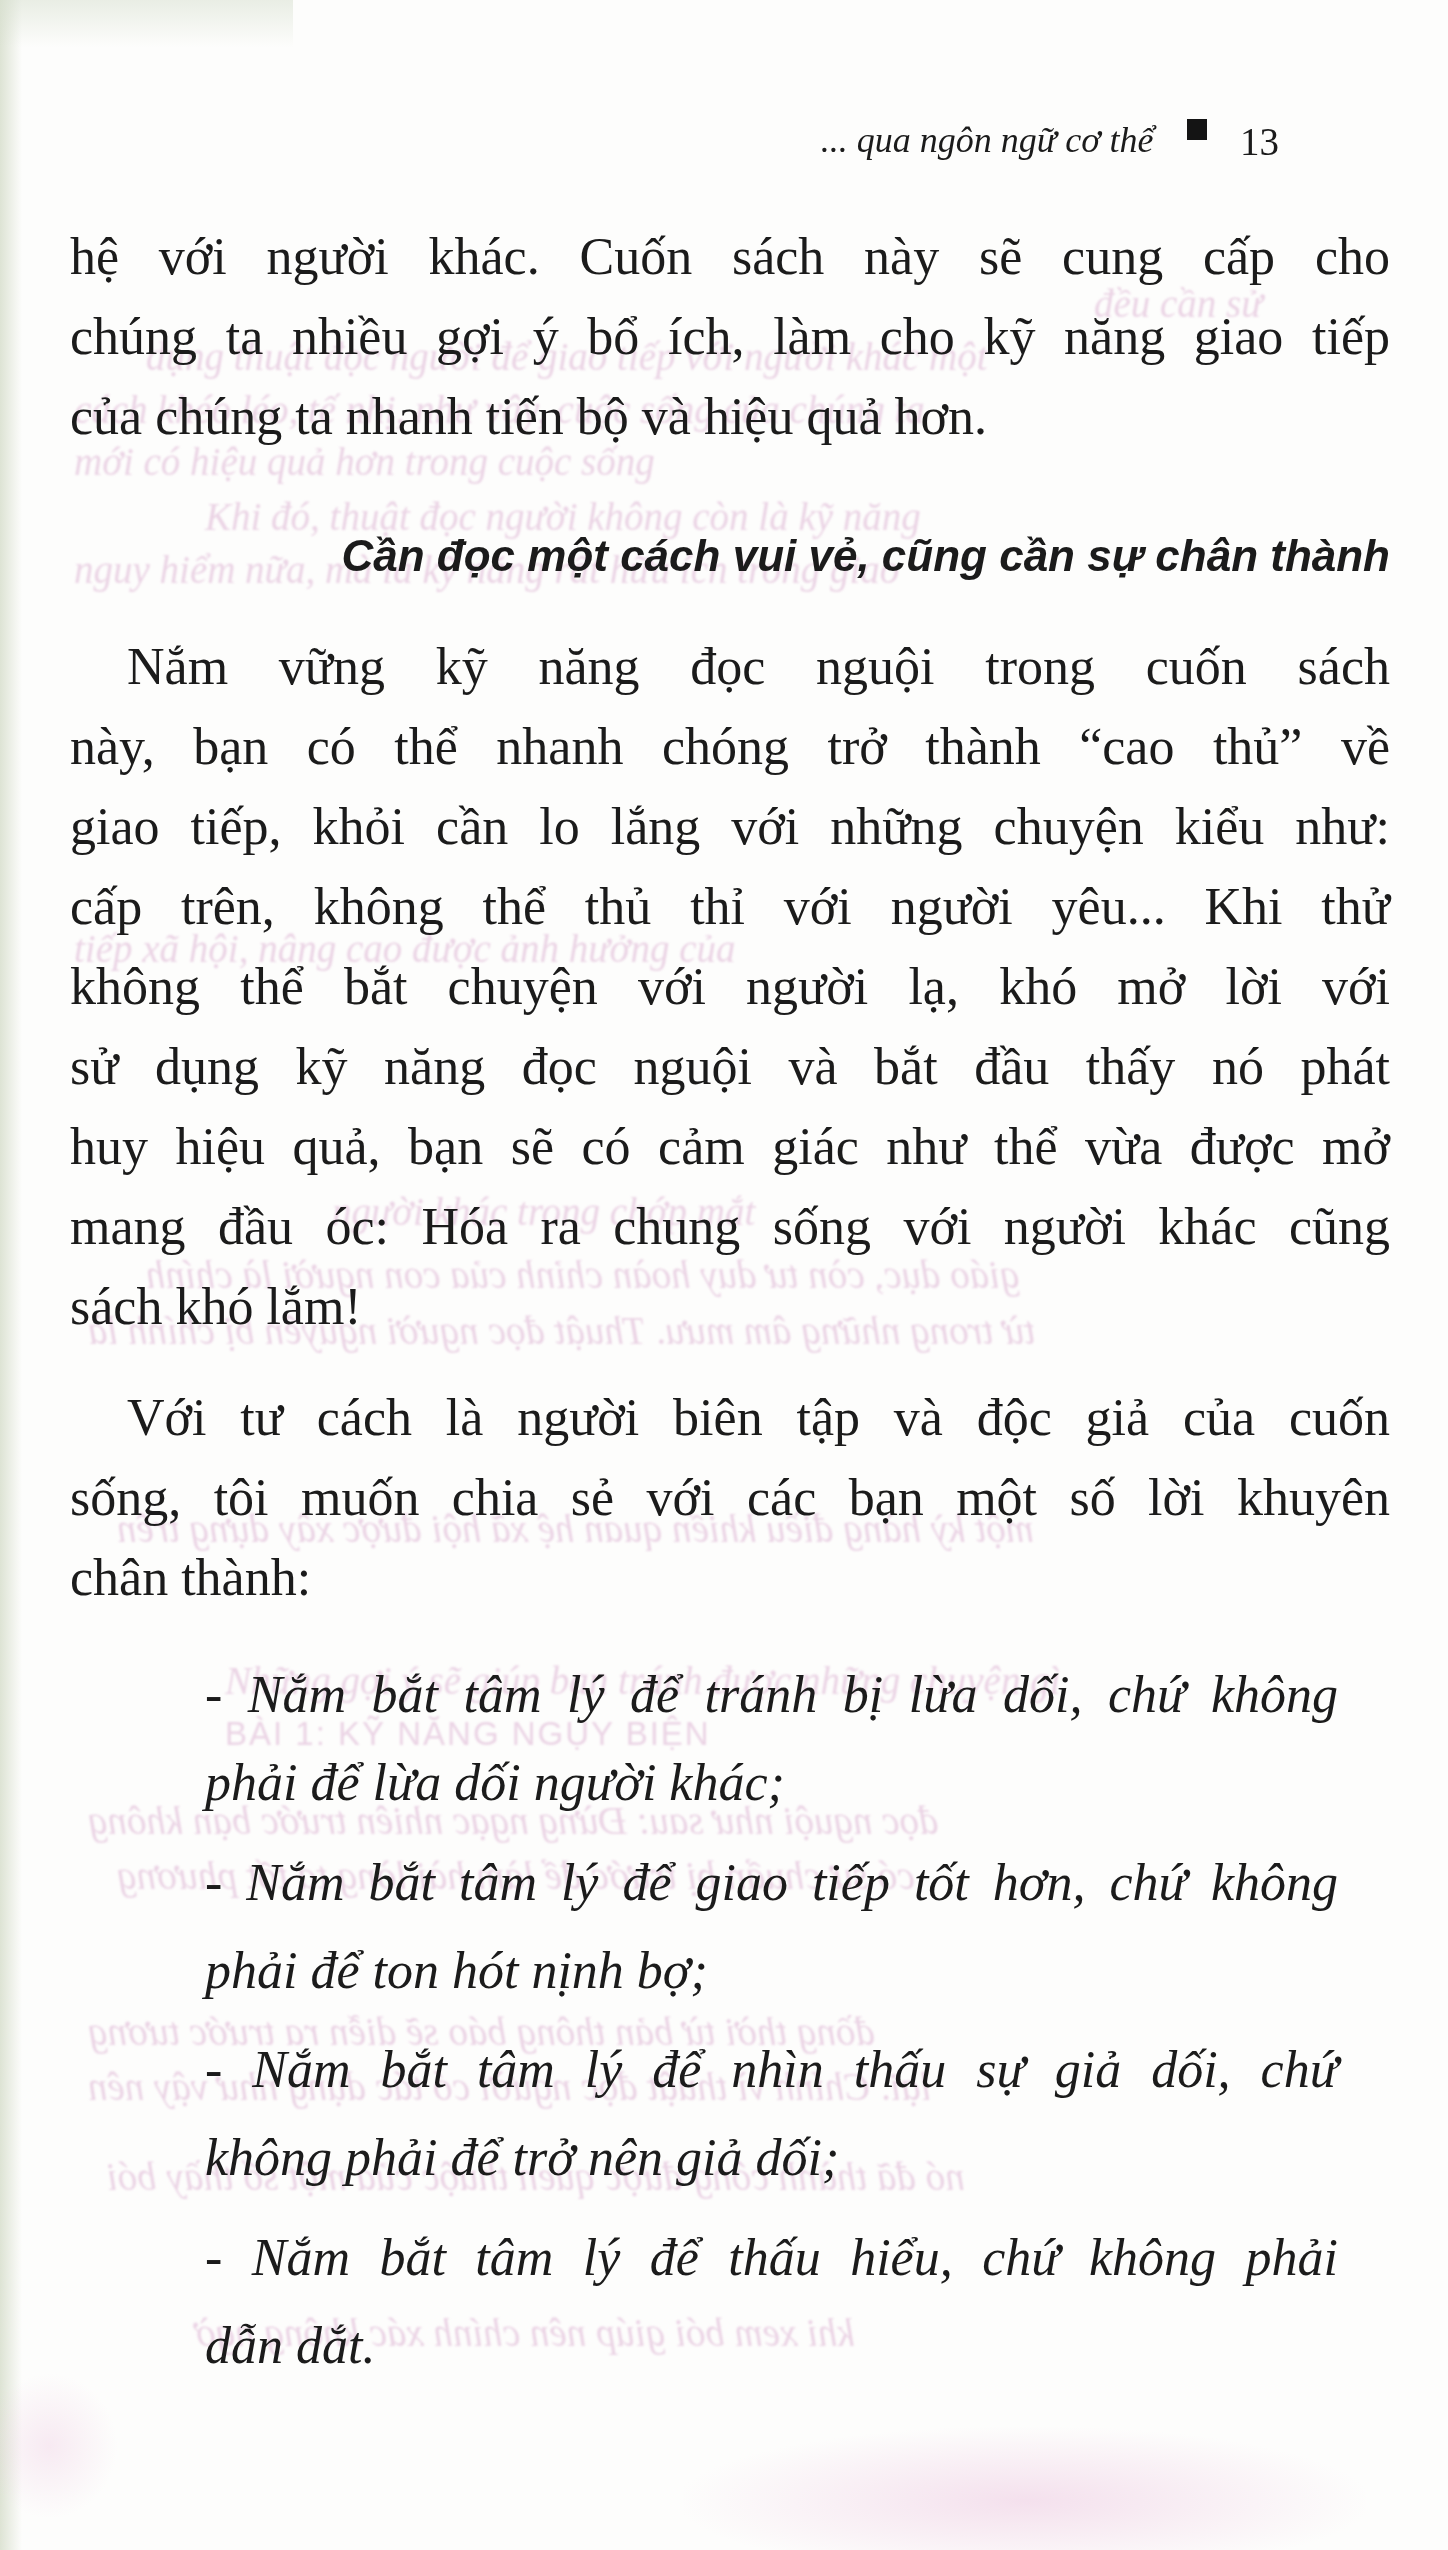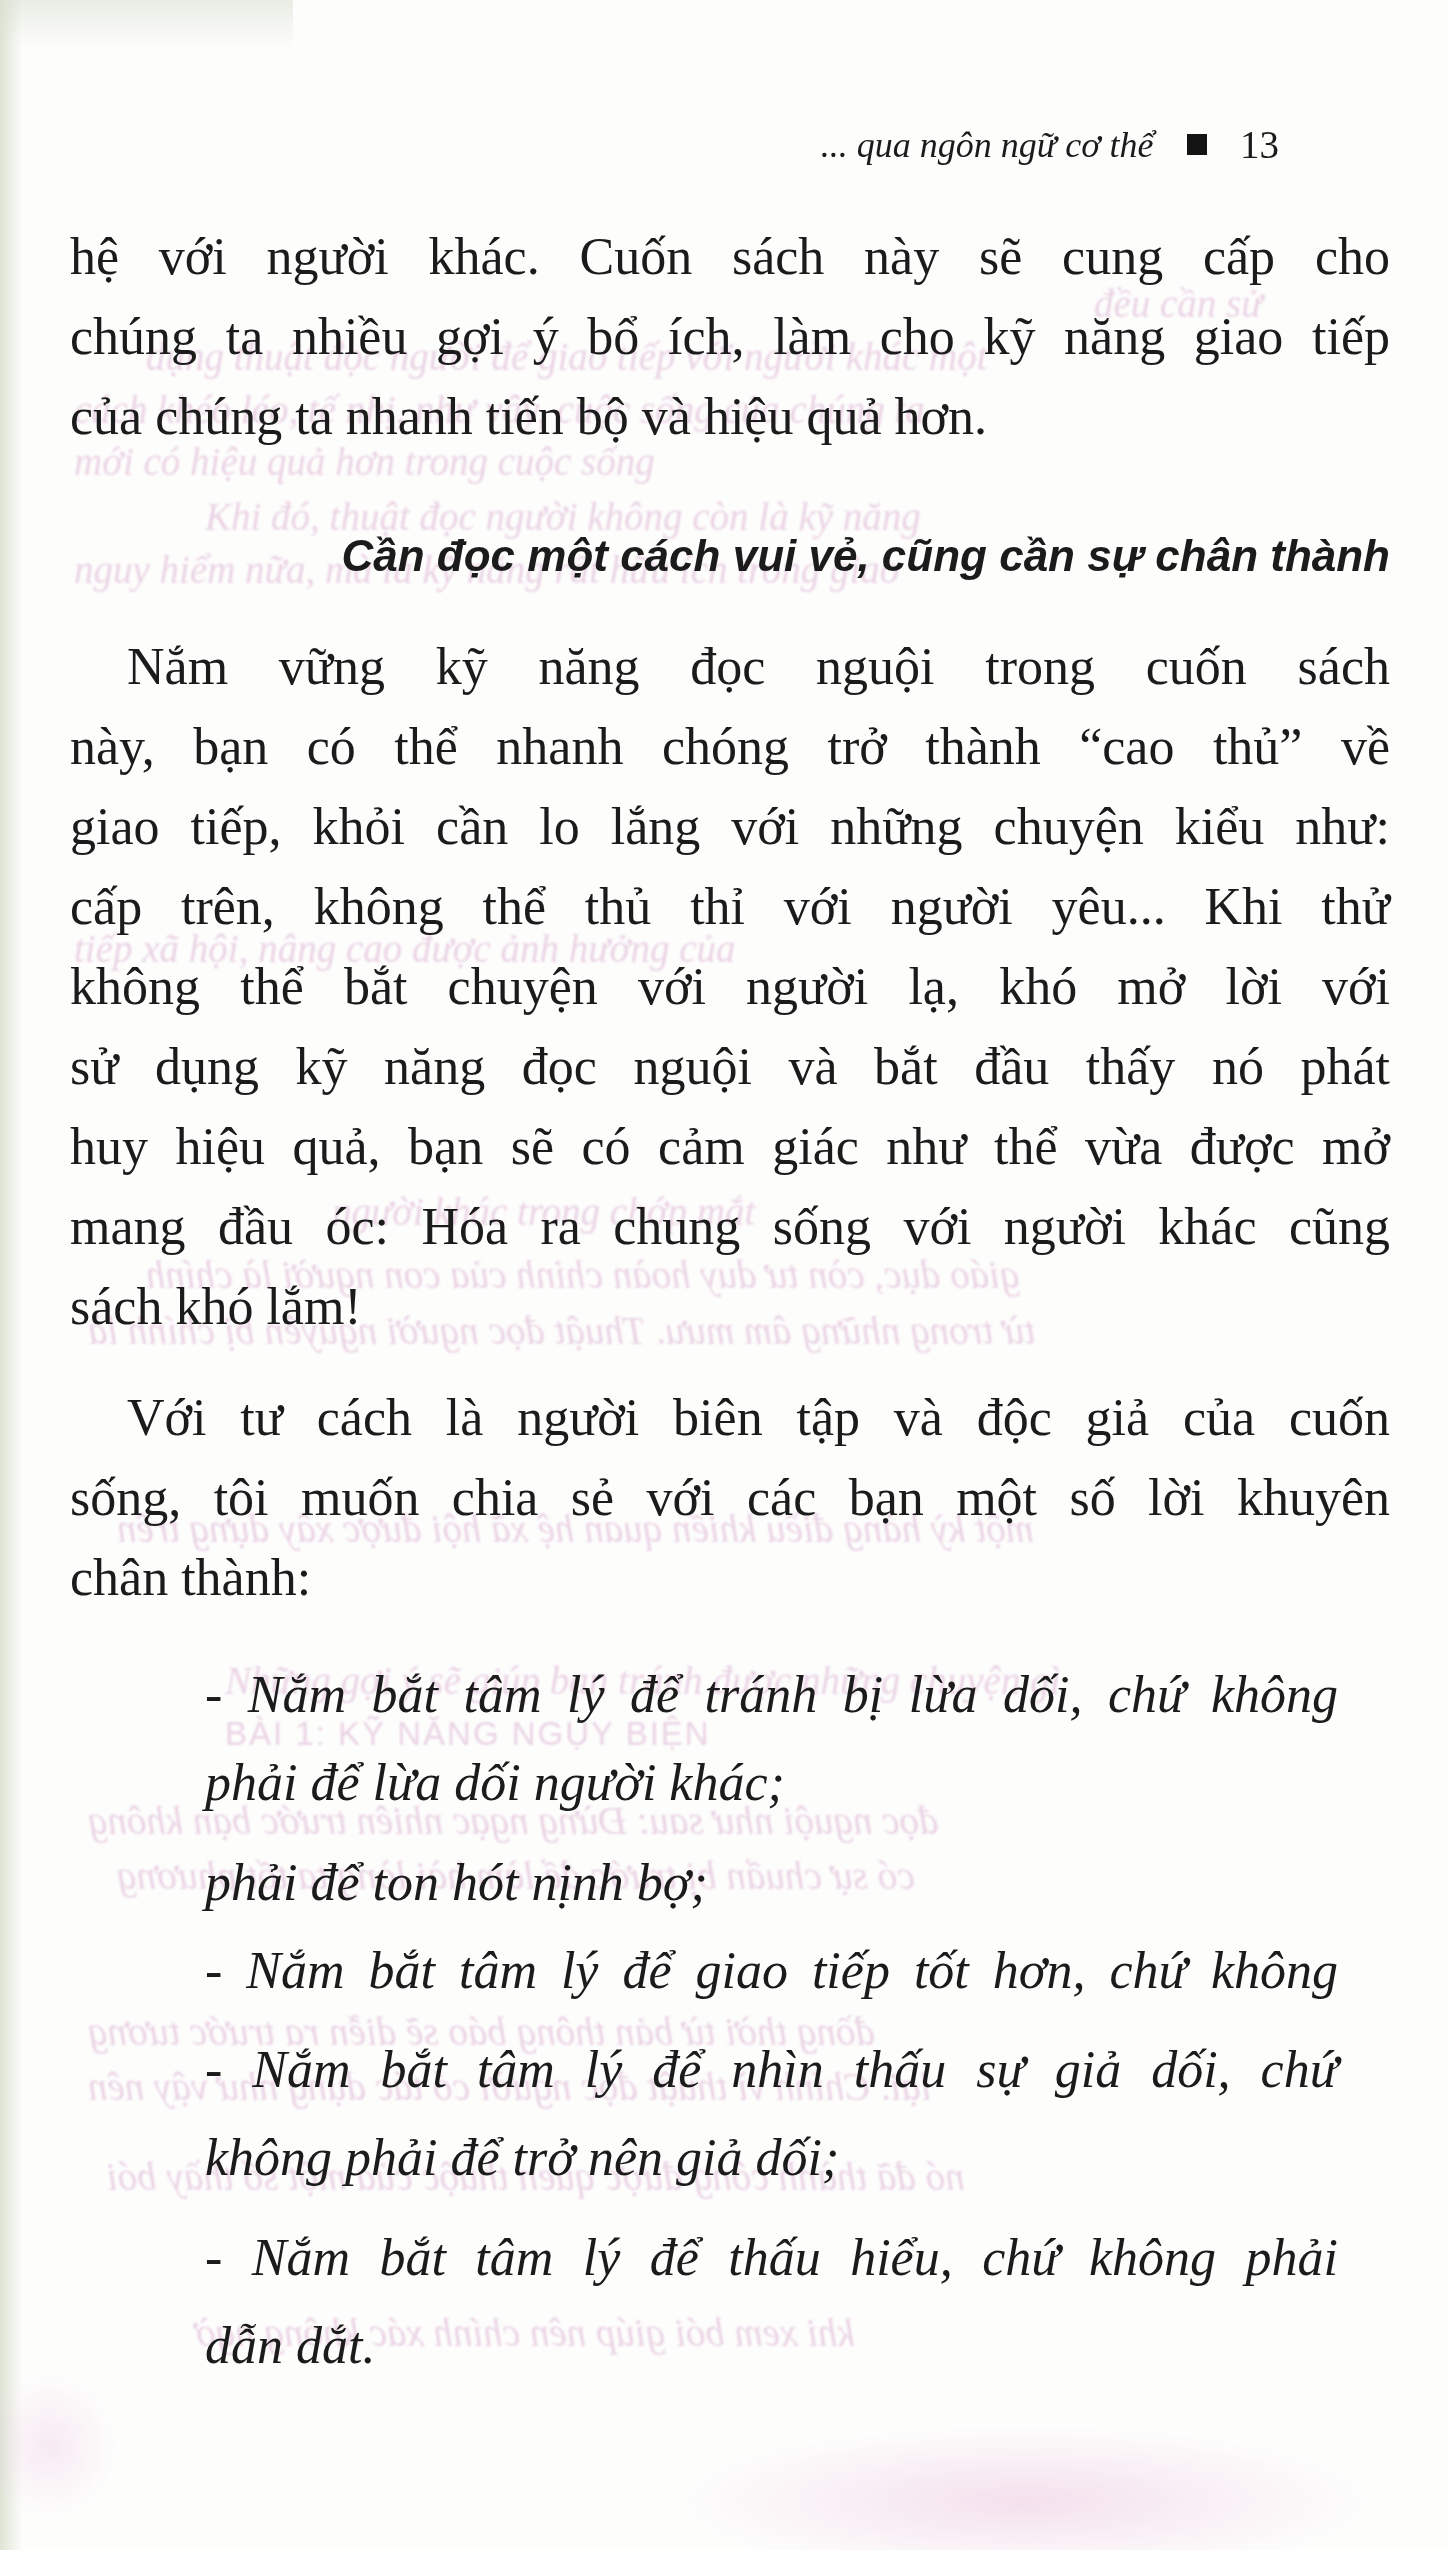--- a/index.html
+++ b/index.html
@@ -28,21 +28,21 @@
     font-style:italic;font-size:39px;
     color:#d9abce;opacity:0.5;filter:blur(1.3px);
   }
   .bleed.mir{transform:scaleX(-1);}
   .bleed.caps{font-style:normal;font-family:"Liberation Sans",sans-serif;font-size:33px;letter-spacing:2px;}
   
   .running-head{
     position:relative;
     margin:119px 170px 0 70px;
     height:51px;
-    display:flex;align-items:center;justify-content:flex-end;gap:33px;
+    display:flex;justify-content:flex-end;gap:33px;
     font-size:36px;
   }
   .rh-title{font-style:italic;}
   .rh-square{display:inline-block;width:20.5px;height:20.5px;background:#141414;}
   .rh-page{font-size:39px;}
   
   .body-col{position:relative;margin:0 59px 0 70px;width:1320px;}
   .line{display:block;line-height:80px;font-size:52px;
     text-align:justify;text-align-last:justify;}
   .line.end{text-align-last:left;}
@@ -127,22 +127,22 @@
       <span class="line">sống, tôi muốn chia sẻ với các bạn một số lời khuyên</span>
       <span class="line end">chân thành:</span>
     </p>
 
     <div class="bullets">
       <p class="bullet">
         <span class="line">- Nắm bắt tâm lý để tránh bị lừa dối, chứ không</span>
         <span class="line end">phải để lừa dối người khác;</span>
       </p>
       <p class="bullet">
+        <span class="line">- Nắm bắt tâm lý để giao tiếp tốt hơn, chứ không</span>
         <span class="line end">phải để ton hót nịnh bợ;</span>
-        <span class="line">- Nắm bắt tâm lý để giao tiếp tốt hơn, chứ không</span>
       </p>
       <p class="bullet">
         <span class="line">- Nắm bắt tâm lý để nhìn thấu sự giả dối, chứ</span>
         <span class="line end">không phải để trở nên giả dối;</span>
       </p>
       <p class="bullet">
         <span class="line">- Nắm bắt tâm lý để thấu hiểu, chứ không phải</span>
         <span class="line end">dẫn dắt.</span>
       </p>
     </div>

